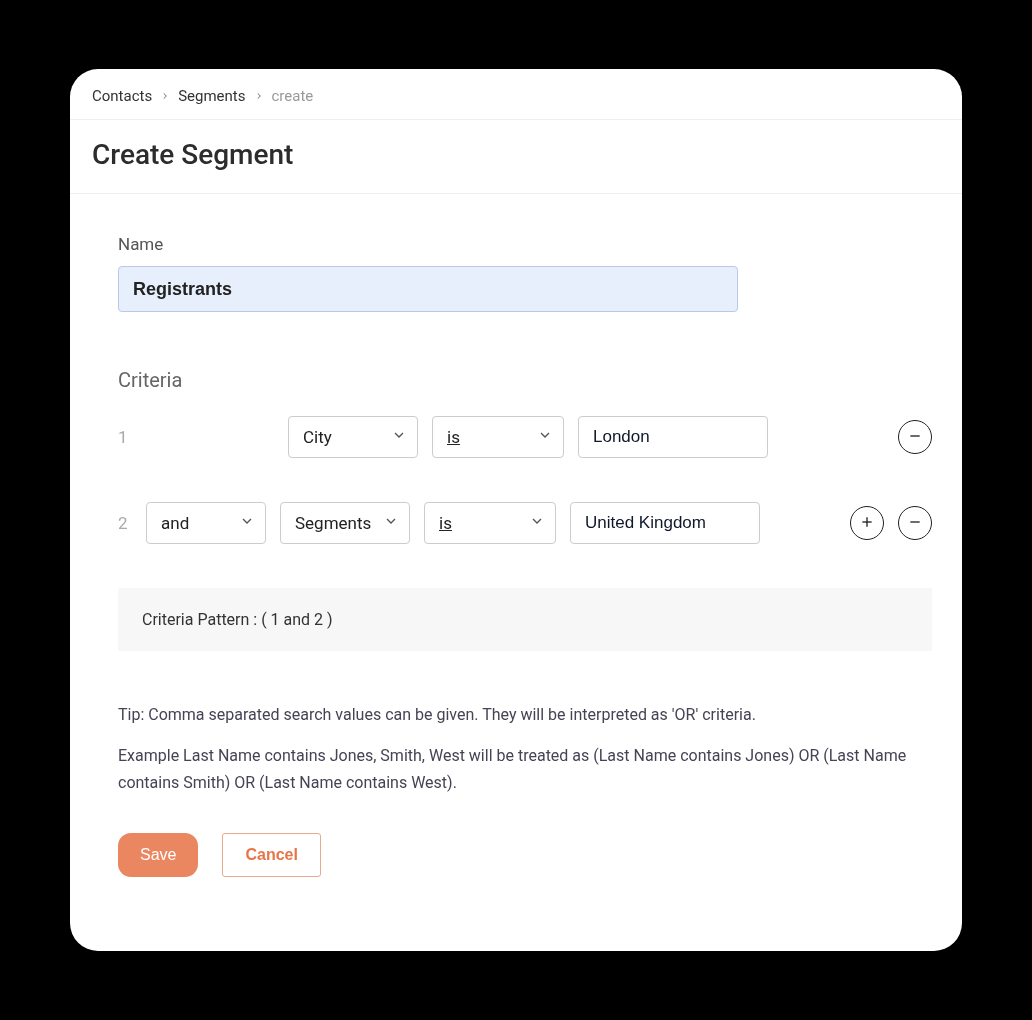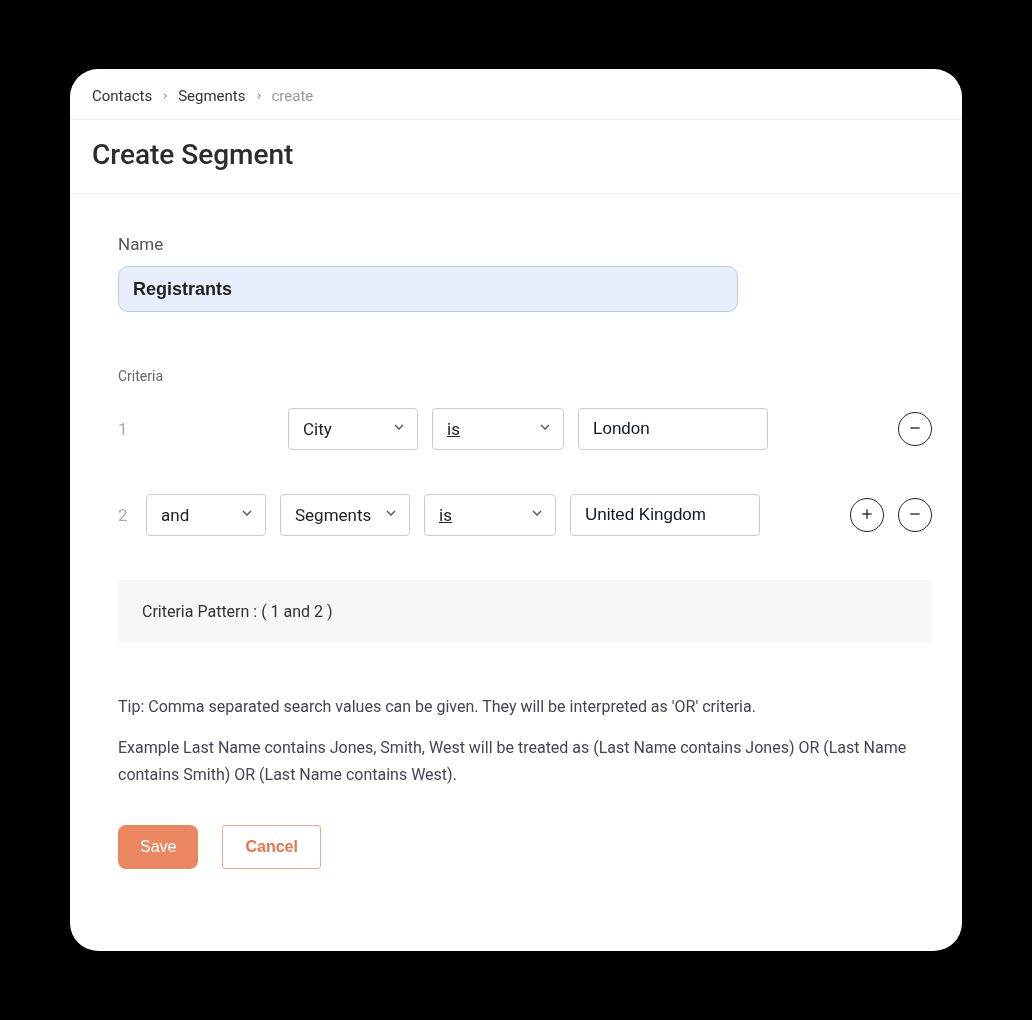--- a/index.html
+++ b/index.html
@@ -58,32 +58,32 @@
     .field-label {
       font-size: 17px;
       color: #555;
       margin-bottom: 12px;
     }
     .name-input {
       width: 620px;
       height: 46px;
       background: #e7effd;
       border: 1px solid #b9c9e8;
-      border-radius: 10px;
+      border-radius: 4px;
       padding: 0 14px;
       font-size: 18px;
       font-weight: 600;
       color: #222;
       outline: none;
     }
     .criteria-section {
       margin-top: 56px;
     }
     .criteria-label {
-      font-size: 14px;
+      font-size: 20px;
       color: #666;
       margin-bottom: 24px;
     }
     .criteria-row {
       display: flex;
       align-items: center;
       gap: 14px;
       margin-bottom: 44px;
     }
     .row-num {
@@ -167,21 +167,21 @@
       margin-top: 36px;
       display: flex;
       gap: 24px;
     }
     .btn-primary {
       background: #ea8660;
       color: #fff;
       border: none;
       padding: 12px 22px;
       font-size: 16px;
-      border-radius: 8px;
+      border-radius: 13px;
       cursor: pointer;
     }
     .btn-secondary {
       background: #fff;
       color: #e67547;
       border: 1px solid #e9a98d;
       padding: 12px 22px;
       font-size: 16px;
       border-radius: 3px;
       cursor: pointer;

